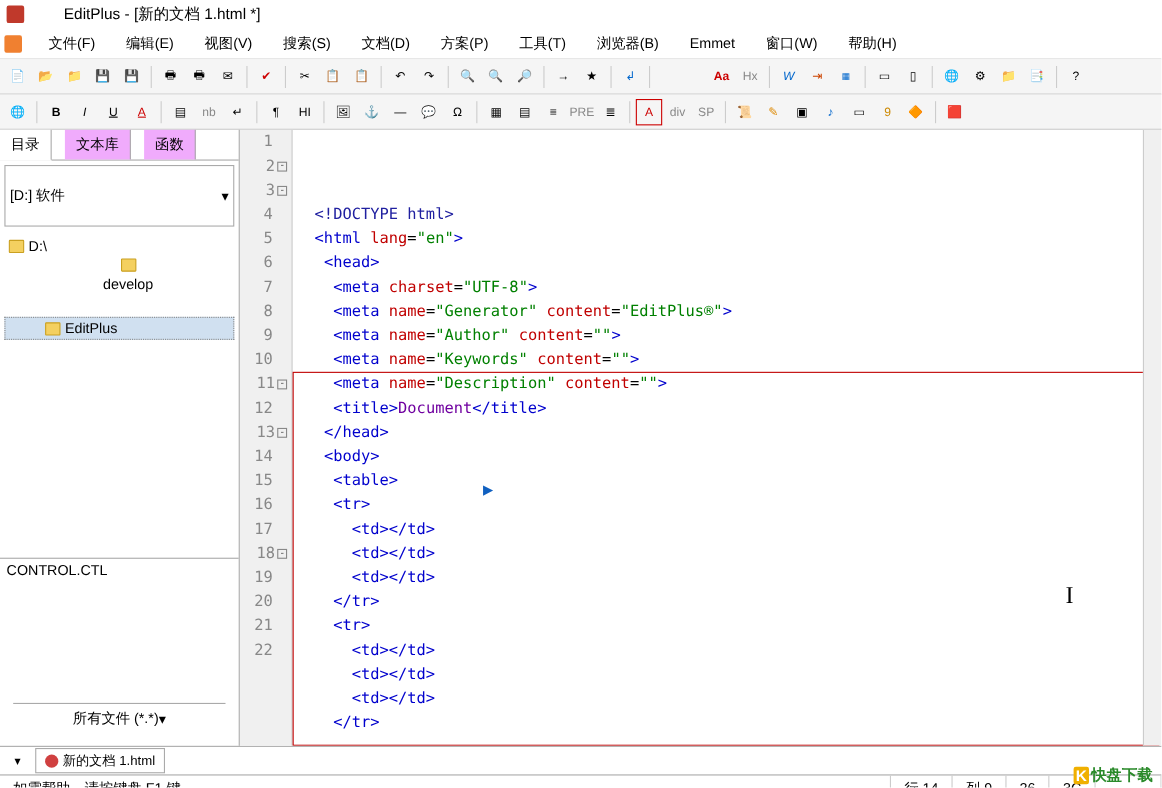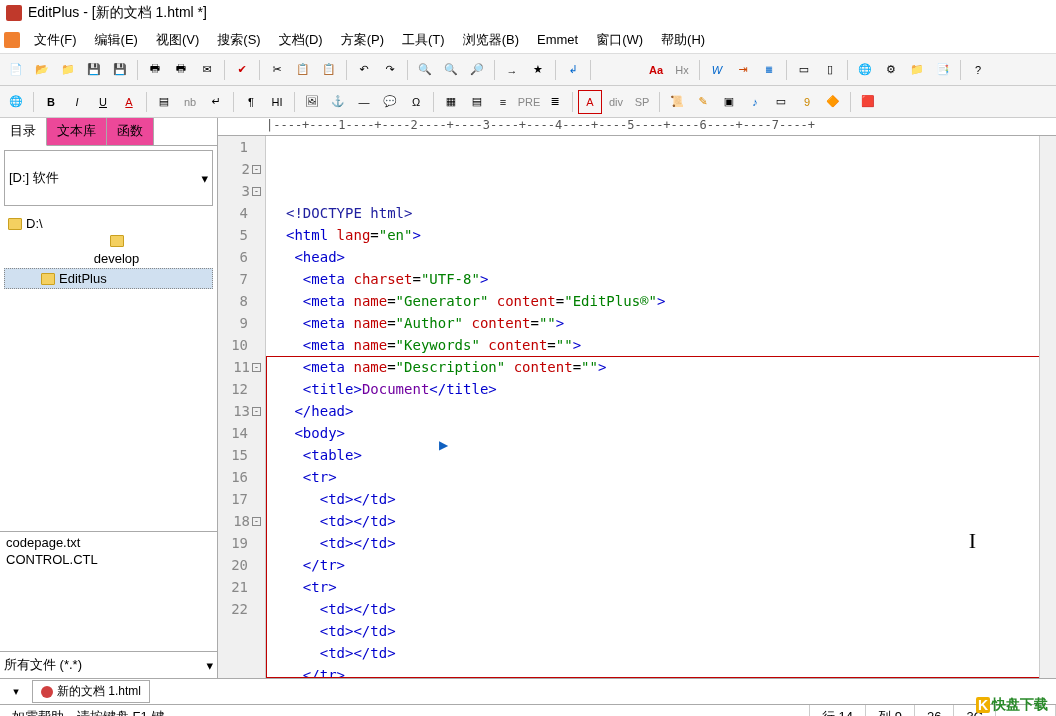--- a/index.html
+++ b/index.html
@@ -1,40 +1,40 @@
 <!DOCTYPE html>
 <html><head>
 <meta charset="utf-8">
 <style>
 * { margin: 0; padding: 0; box-sizing: border-box; }
 body { font-family: "Microsoft YaHei", Arial, sans-serif; font-size: 13px; background: #fff; width: 1056px; height: 716px; overflow: hidden; position: relative; }
 .title-bar { height: 26px; display: flex; align-items: center; padding: 2px 6px; background: #fff; }
 .title-bar .app-icon { width: 16px; height: 16px; background: #c0392b; margin-right: 6px; border-radius: 2px; }
-.title-bar .title { font-size: 14px; }
-.menu-bar { height: 28px; display: flex; align-items: center; padding: 0 4px; gap: 2px; border-bottom: 1px solid #ddd; }
+.title-bar .title { font-size: 14px; margin-left: 30px; }
+.menu-bar { height: 28px; display: flex; align-items: center; padding: 0 4px; gap: 12px; border-bottom: 1px solid #ddd; }
 .menu-item { padding: 3px 8px; cursor: pointer; }
 .toolbar { height: 32px; display: flex; align-items: center; padding: 2px 4px; gap: 2px; border-bottom: 1px solid #ccc; background: #f5f5f5; }
 .toolbar2 { height: 32px; display: flex; align-items: center; padding: 2px 4px; gap: 2px; border-bottom: 1px solid #ccc; background: #f5f5f5; }
 .tb-btn { width: 24px; height: 24px; display: flex; align-items: center; justify-content: center; border: 1px solid transparent; cursor: pointer; font-size: 11px; }
 .tb-sep { width: 1px; height: 20px; background: #ccc; margin: 0 3px; }
 .main { display: flex; height: 560px; }
 .sidebar { width: 218px; border-right: 1px solid #aaa; display: flex; flex-direction: column; }
-.side-tabs { height: 28px; display: flex; border-bottom: 1px solid #aaa; }
-.side-tab { padding: 4px 10px; border-right: 1px solid #aaa; cursor: pointer; background: #ec4899; }
+.side-tabs { height: 28px; display: flex; border-bottom: 1px solid #aaa; gap: 12px; }
+.side-tab { padding: 4px 10px; border-right: 1px solid #aaa; cursor: pointer; background: #f0abfc; }
 .side-tab.active { background: #fff; border-bottom: 1px solid #fff; margin-bottom: -1px; }
 .drive-select { margin: 4px; border: 1px solid #aaa; padding: 18px 4px; display: flex; justify-content: space-between; align-items: center; cursor: pointer; }
 .tree { flex: 1; padding: 4px; overflow: auto; }
 .tree-item { padding: 2px 4px; display: flex; align-items: center; gap: 4px; cursor: pointer; }
 .tree-item.indent1 { padding-left: 20px; flex-direction: column; }
-.tree-item.indent2 { padding-left: 36px; }
+.tree-item.indent2 { padding-left: 36px; margin-top: 20px; }
 .tree-item.selected { background: #d0e0f0; border: 1px dotted #888; }
 .folder-icon { width: 14px; height: 12px; background: #f4d060; border: 1px solid #caa020; border-radius: 1px; display: inline-block; }
 .file-list { border-top: 1px solid #aaa; height: 120px; overflow: auto; padding: 2px 6px; }
 .file-list div { padding: 1px 0; }
-.filter-select { margin: 0; border-top: 1px solid #aaa; padding: 4px; display: flex; justify-content: space-between; align-items: center; }
+.filter-select { margin: 12px; border-top: 1px solid #aaa; padding: 4px; display: flex; justify-content: center; align-items: center; }
 .editor-area { flex: 1; display: flex; flex-direction: column; position: relative; }
 .ruler { height: 18px; background: #fff; border-bottom: 1px solid #aaa; font-family: monospace; font-size: 12px; color: #555; white-space: nowrap; overflow: hidden; padding-left: 48px; letter-spacing: 0; }
 .code-area { flex: 1; display: flex; font-family: Consolas, monospace; font-size: 14px; overflow: hidden; position: relative; }
 .gutter { width: 48px; background: #f0f0f0; border-right: 1px solid #ccc; text-align: right; padding-right: 4px; color: #888; line-height: 22px; }
 .gutter .ln { height: 22px; display: flex; align-items: center; justify-content: flex-end; gap: 2px; }
 .fold { width: 9px; height: 9px; border: 1px solid #888; font-size: 9px; line-height: 7px; text-align: center; color: #555; }
 .code { flex: 1; padding-left: 20px; line-height: 22px; white-space: pre; position: relative; }
 .code-line { height: 22px; }
 .tag { color: #0000cd; }
 .attr { color: #c00000; }
@@ -185,31 +185,29 @@
         <div class="tree-item indent1">
           <span class="folder-icon"></span>
           <span>develop</span>
         </div>
         <div class="tree-item indent2 selected">
           <span class="folder-icon"></span>
           <span>EditPlus</span>
         </div>
       </div>
     <div class="file-list" id="filelist">
-        <div>codepage.txt</div>
         <div>CONTROL.CTL</div>
       </div>
     <div class="filter-select">
       <span>所有文件 (*.*)</span>
       <span>▾</span>
     </div>
   </div>
 
   <div class="editor-area">
-    <div class="ruler">|----+----1----+----2----+----3----+----4----+----5----+----6----+----7----+</div>
     <div class="code-area">
       <div class="gutter" id="gutter">
           <div class="ln">1 <span style="width:11px;display:inline-block;"></span></div>
           <div class="ln">2 <span class="fold">-</span></div>
           <div class="ln">3 <span class="fold">-</span></div>
           <div class="ln">4 <span style="width:11px;display:inline-block;"></span></div>
           <div class="ln">5 <span style="width:11px;display:inline-block;"></span></div>
           <div class="ln">6 <span style="width:11px;display:inline-block;"></span></div>
           <div class="ln">7 <span style="width:11px;display:inline-block;"></span></div>
           <div class="ln">8 <span style="width:11px;display:inline-block;"></span></div>

